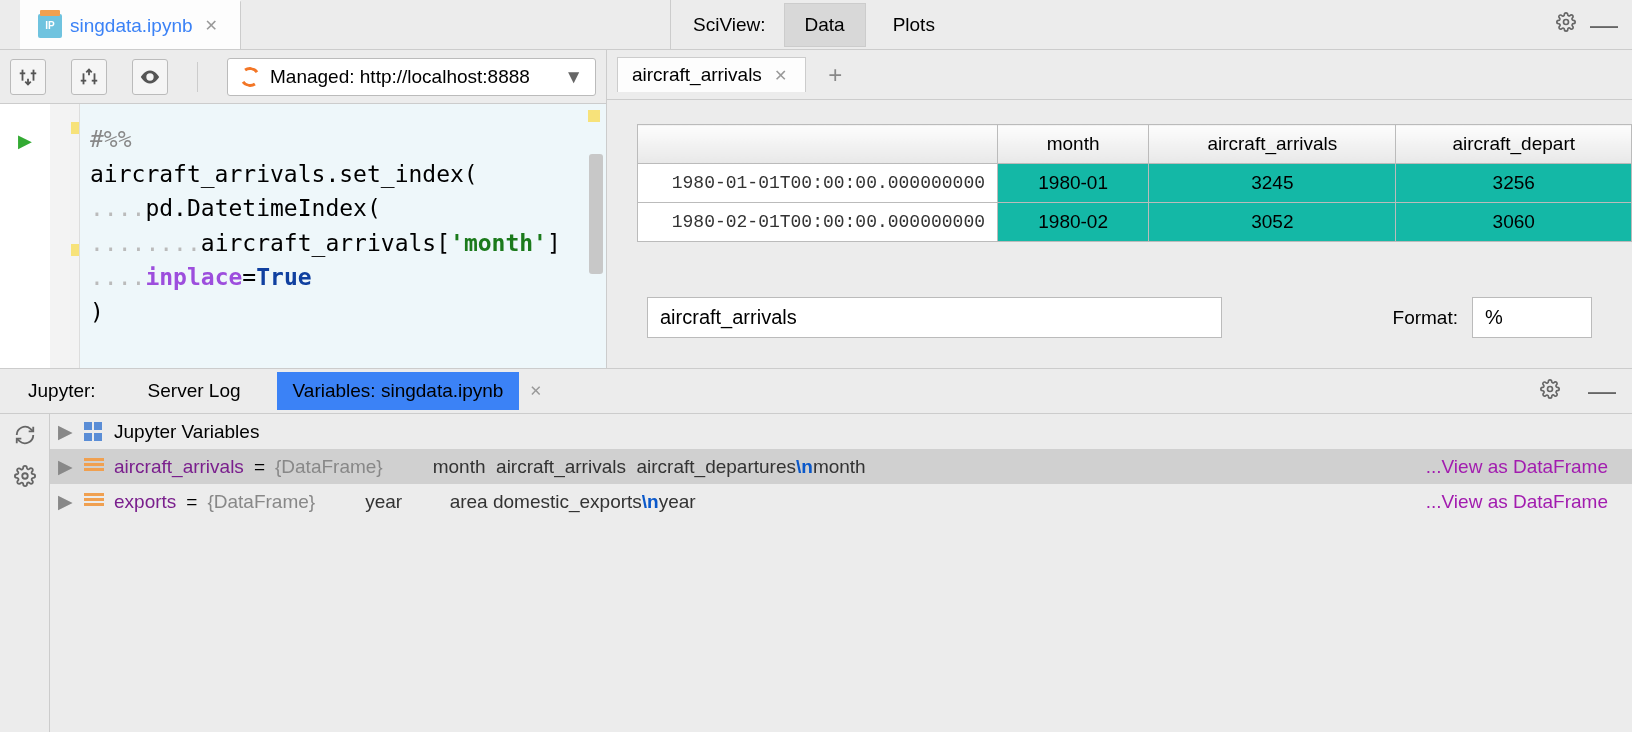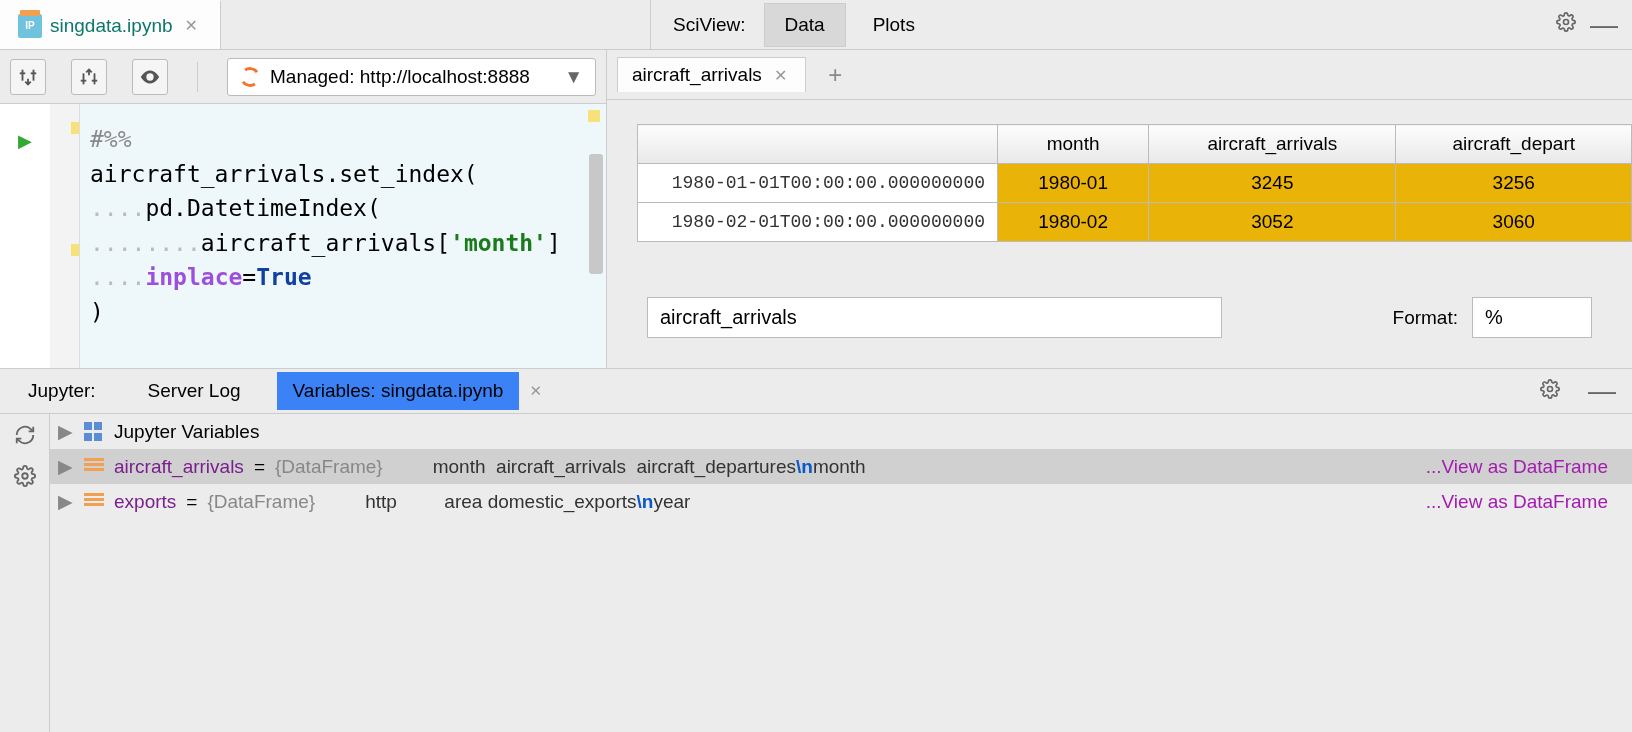--- a/index.html
+++ b/index.html
@@ -1,24 +1,24 @@
 <!DOCTYPE html>
 <html><head>
 <meta charset="utf-8">
 <style>
 * { box-sizing: border-box; margin: 0; padding: 0; }
 body { font-family: -apple-system, "Segoe UI", Arial, sans-serif; font-size: 19px; color: #000; background: #ececec; width: 1632px; height: 732px; overflow: hidden; }
 .app { display: grid; grid-template-rows: 50px 1fr 46px 1fr; height: 100%; }
 
-.top-row { display: grid; grid-template-columns: 607px 1fr; height: 50px; border-bottom: 1px solid #ccc; }
+.top-row { display: grid; grid-template-columns: 607px 1fr; height: 50px; border-bottom: 1px solid #ccc; padding-left: 20px; }
 .file-tab { display: flex; align-items: center; background: #ececec; }
 .tab { display: flex; align-items: center; gap: 8px; padding: 0 18px; height: 100%; background: #fdfdfd; border-right: 1px solid #ccc; border-top: 2px solid transparent; }
 .ip-icon { width: 24px; height: 24px; background: #6fc3df; display: flex; align-items: center; justify-content: center; font-size: 10px; color: #fff; font-weight: bold; border-radius: 2px; position: relative; }
 .ip-icon::before { content: ""; position: absolute; top: -4px; left: 2px; width: 20px; height: 6px; background: #f0a050; border-radius: 1px; }
-.tab-label { color: #0f766e; }
+.tab-label { color: #3b82f6; }
 .tab-close { color: #999; font-size: 16px; padding: 0 4px; }
 .right-toolbar { display: flex; align-items: center; padding: 0 10px; gap: 6px; border-left: 1px solid #ccc; margin-left: 43px; }
 .sciview-lbl { padding: 0 12px; }
 .tb-tab { padding: 10px 20px; background: #d8d8d8; border: 1px solid #ccc; }
 .tb-tab.inactive { background: transparent; border-color: transparent; }
 .spacer { flex: 1; }
 .gear, .min { color: #666; padding: 4px; cursor: pointer; }
 
 .mid-row { display: grid; grid-template-columns: 607px 1fr; min-height: 0; }
 .left-pane { display: flex; flex-direction: column; border-right: 1px solid #ccc; }
@@ -47,21 +47,21 @@
 .right-panel { display: flex; flex-direction: column; min-height: 0; }
 .data-tabs { display: flex; align-items: center; height: 50px; border-bottom: 1px solid #ccc; padding: 0 10px; gap: 12px; }
 .data-tab { display: flex; align-items: center; gap: 8px; padding: 6px 14px; background: #fdfdfd; border: 1px solid #ccc; border-bottom: none; }
 .plus { color: #888; font-size: 24px; padding: 0 10px; }
 .table-wrap { flex: 1; overflow: hidden; padding: 24px 0 0 30px; }
 table { border-collapse: collapse; width: 100%; }
 th { background: linear-gradient(#fdfdfd,#e8e8e8); border: 1px solid #bbb; padding: 8px 12px; font-weight: normal; text-align: center; }
 th:first-child { background: linear-gradient(#fdfdfd,#e8e8e8); }
 td { border: 1px solid #bbb; padding: 8px 12px; text-align: center; }
 td.idx { background: #fff; text-align: right; font-family: Liberation Mono, monospace; font-size: 18px; color: #333; }
-td.hl { background: #eab308; color: #000; }
+td.hl { background: #14b8a6; color: #000; }
 .format-row { display: flex; align-items: center; gap: 14px; padding: 30px 40px 30px 40px; }
 .txt-input { border: 1px solid #bbb; background: #fff; padding: 8px 12px; font-size: 20px; }
 .var-name-input { flex: 0 0 575px; }
 .fmt-input { width: 120px; }
 
 .bottom-header { display: flex; align-items: center; border-top: 1px solid #ccc; border-bottom: 1px solid #ccc; padding: 0 12px; gap: 20px; height: 46px; }
 .bh-item { padding: 8px 16px; }
 .bh-item.sel { background: #3b82f6; }
 .bh-close { color:#999; font-size:15px; margin-left:-10px;}
 
@@ -257,18 +257,18 @@
       <div class="var-row">
         <span class="expand">▶</span>
         <span class="vicon">
             <span></span>
             <span></span>
             <span></span>
           </span>
         <span class="vname">exports</span>
         <span>=</span>
         <span class="vtype">{DataFrame}</span>
-        <span class="vprev"><span>http         area domestic_exports</span><span class="nl">\n</span><span>year</span></span>
+        <span class="vprev"><span>year         area domestic_exports</span><span class="nl">\n</span><span>year</span></span>
         <span class="view-link">...View as DataFrame</span>
       </div>
     </div>
   </div>
 </div>
 
 </body></html>

